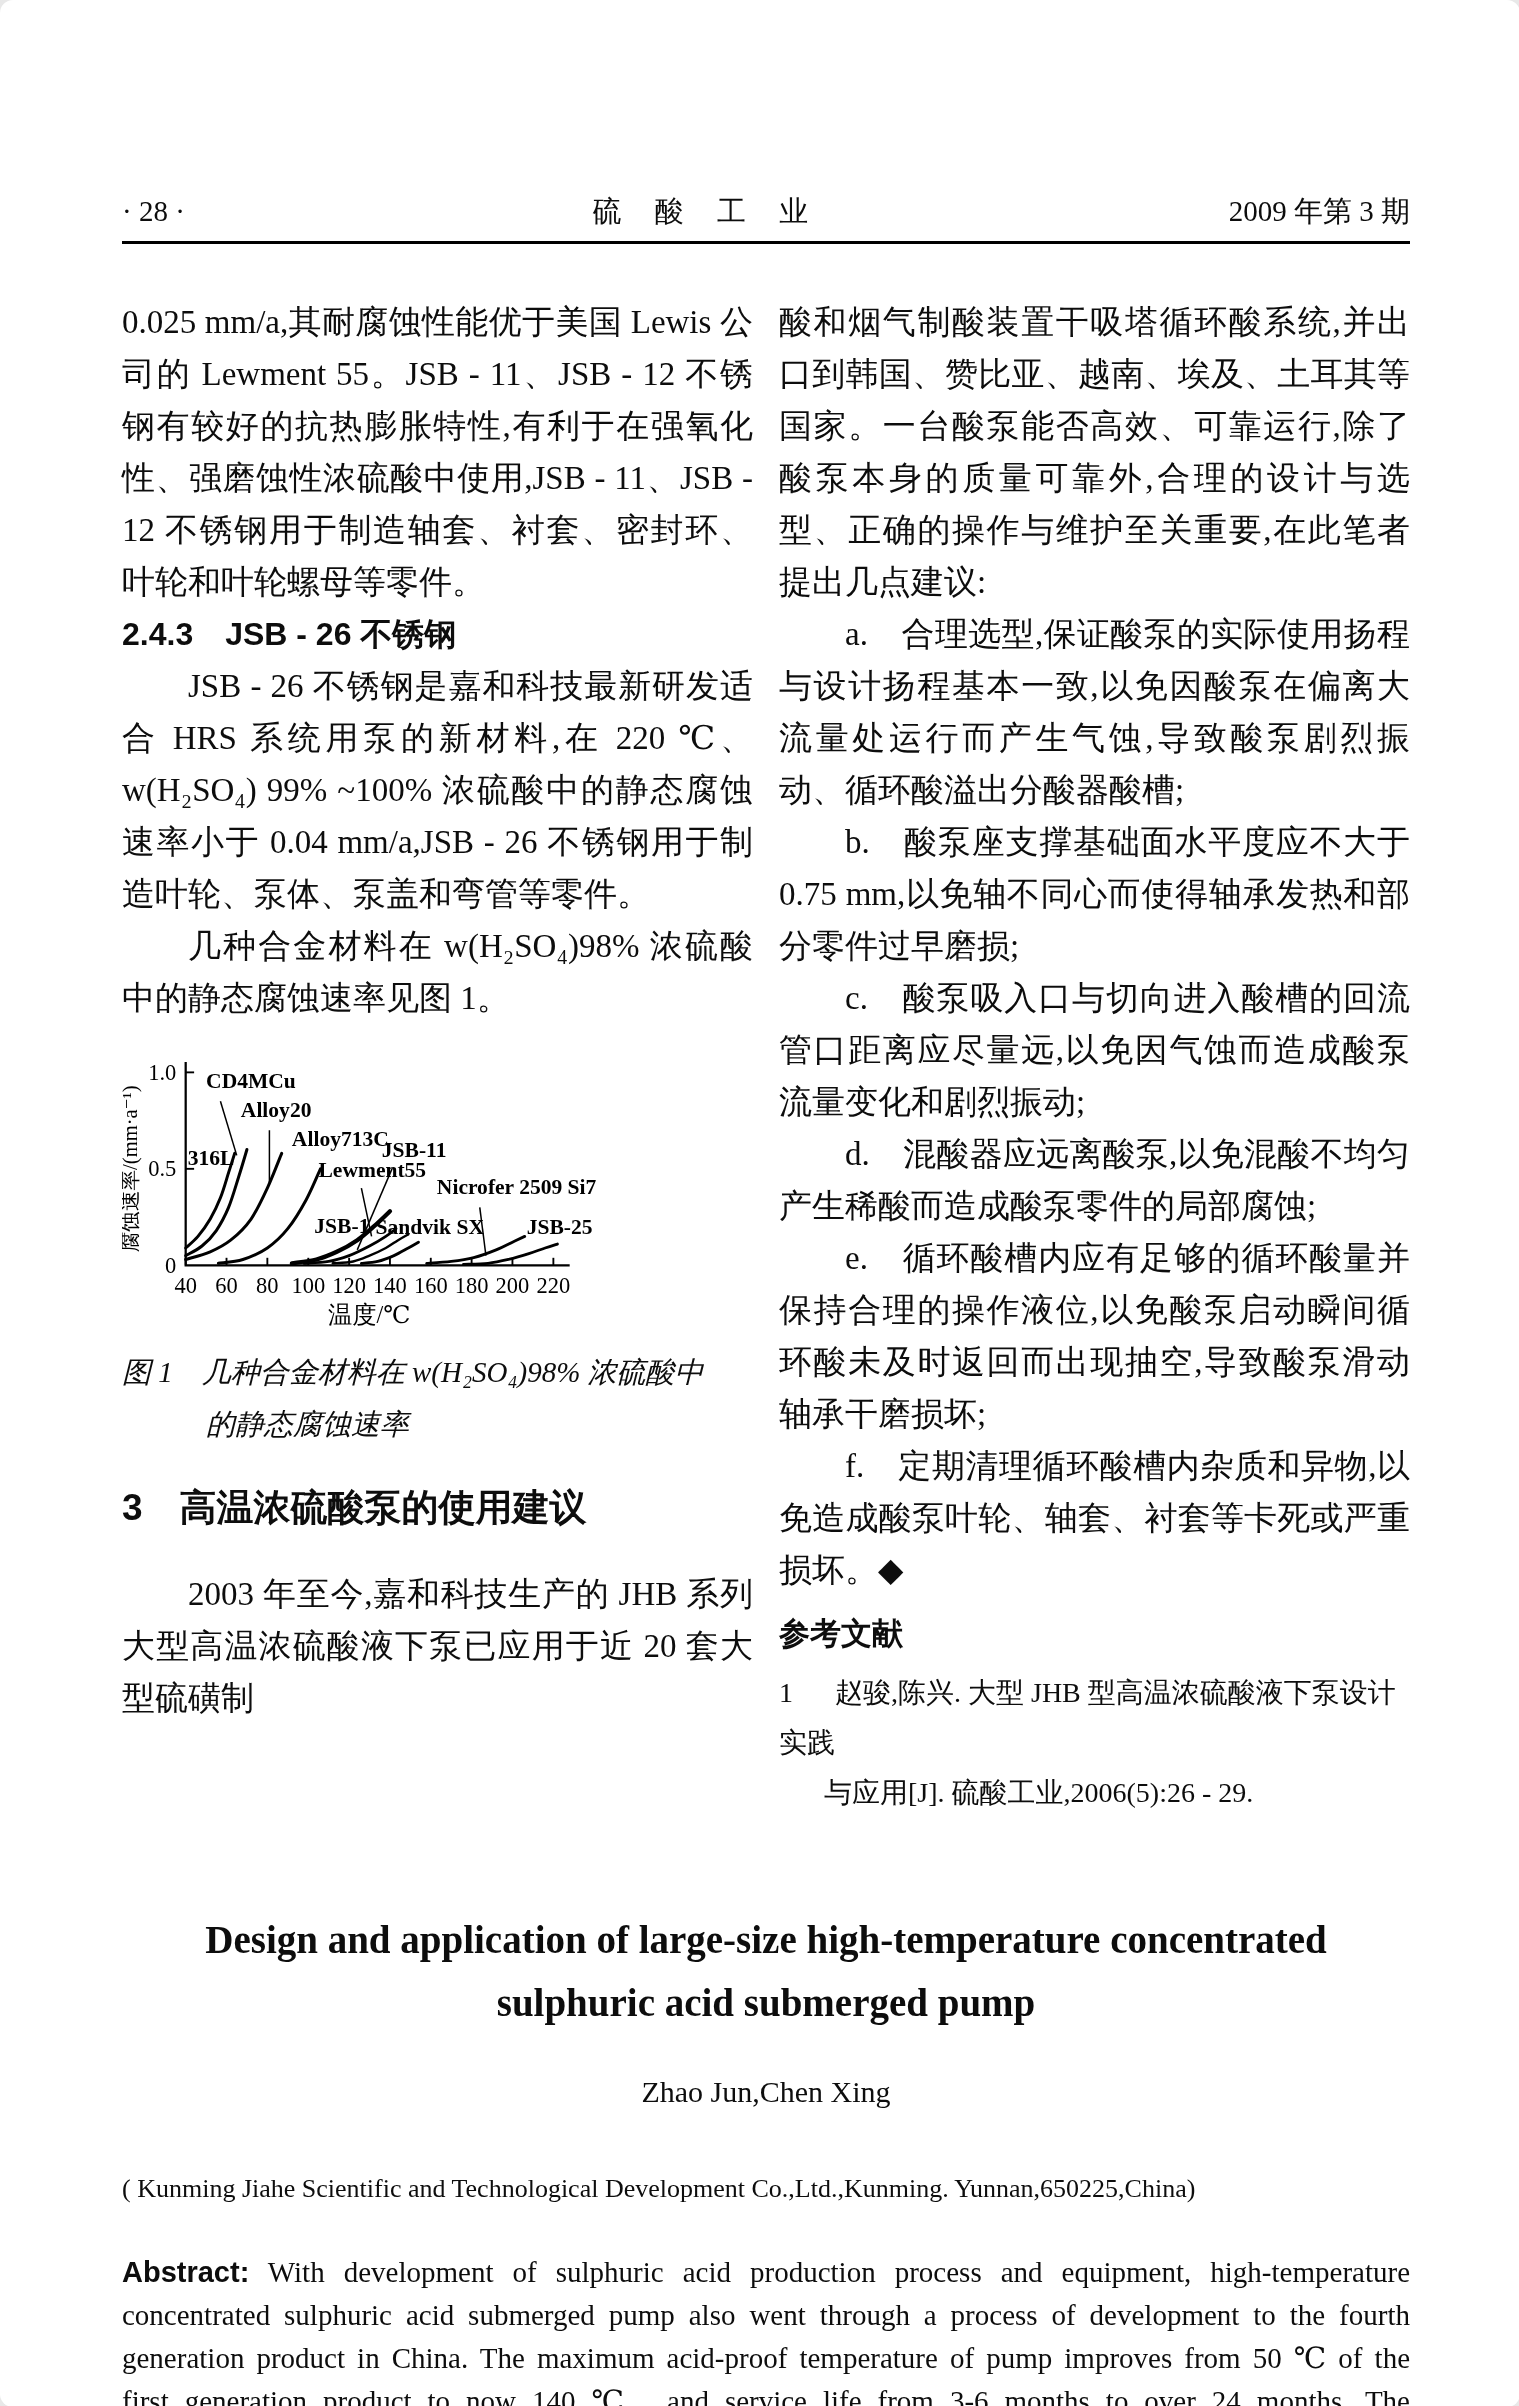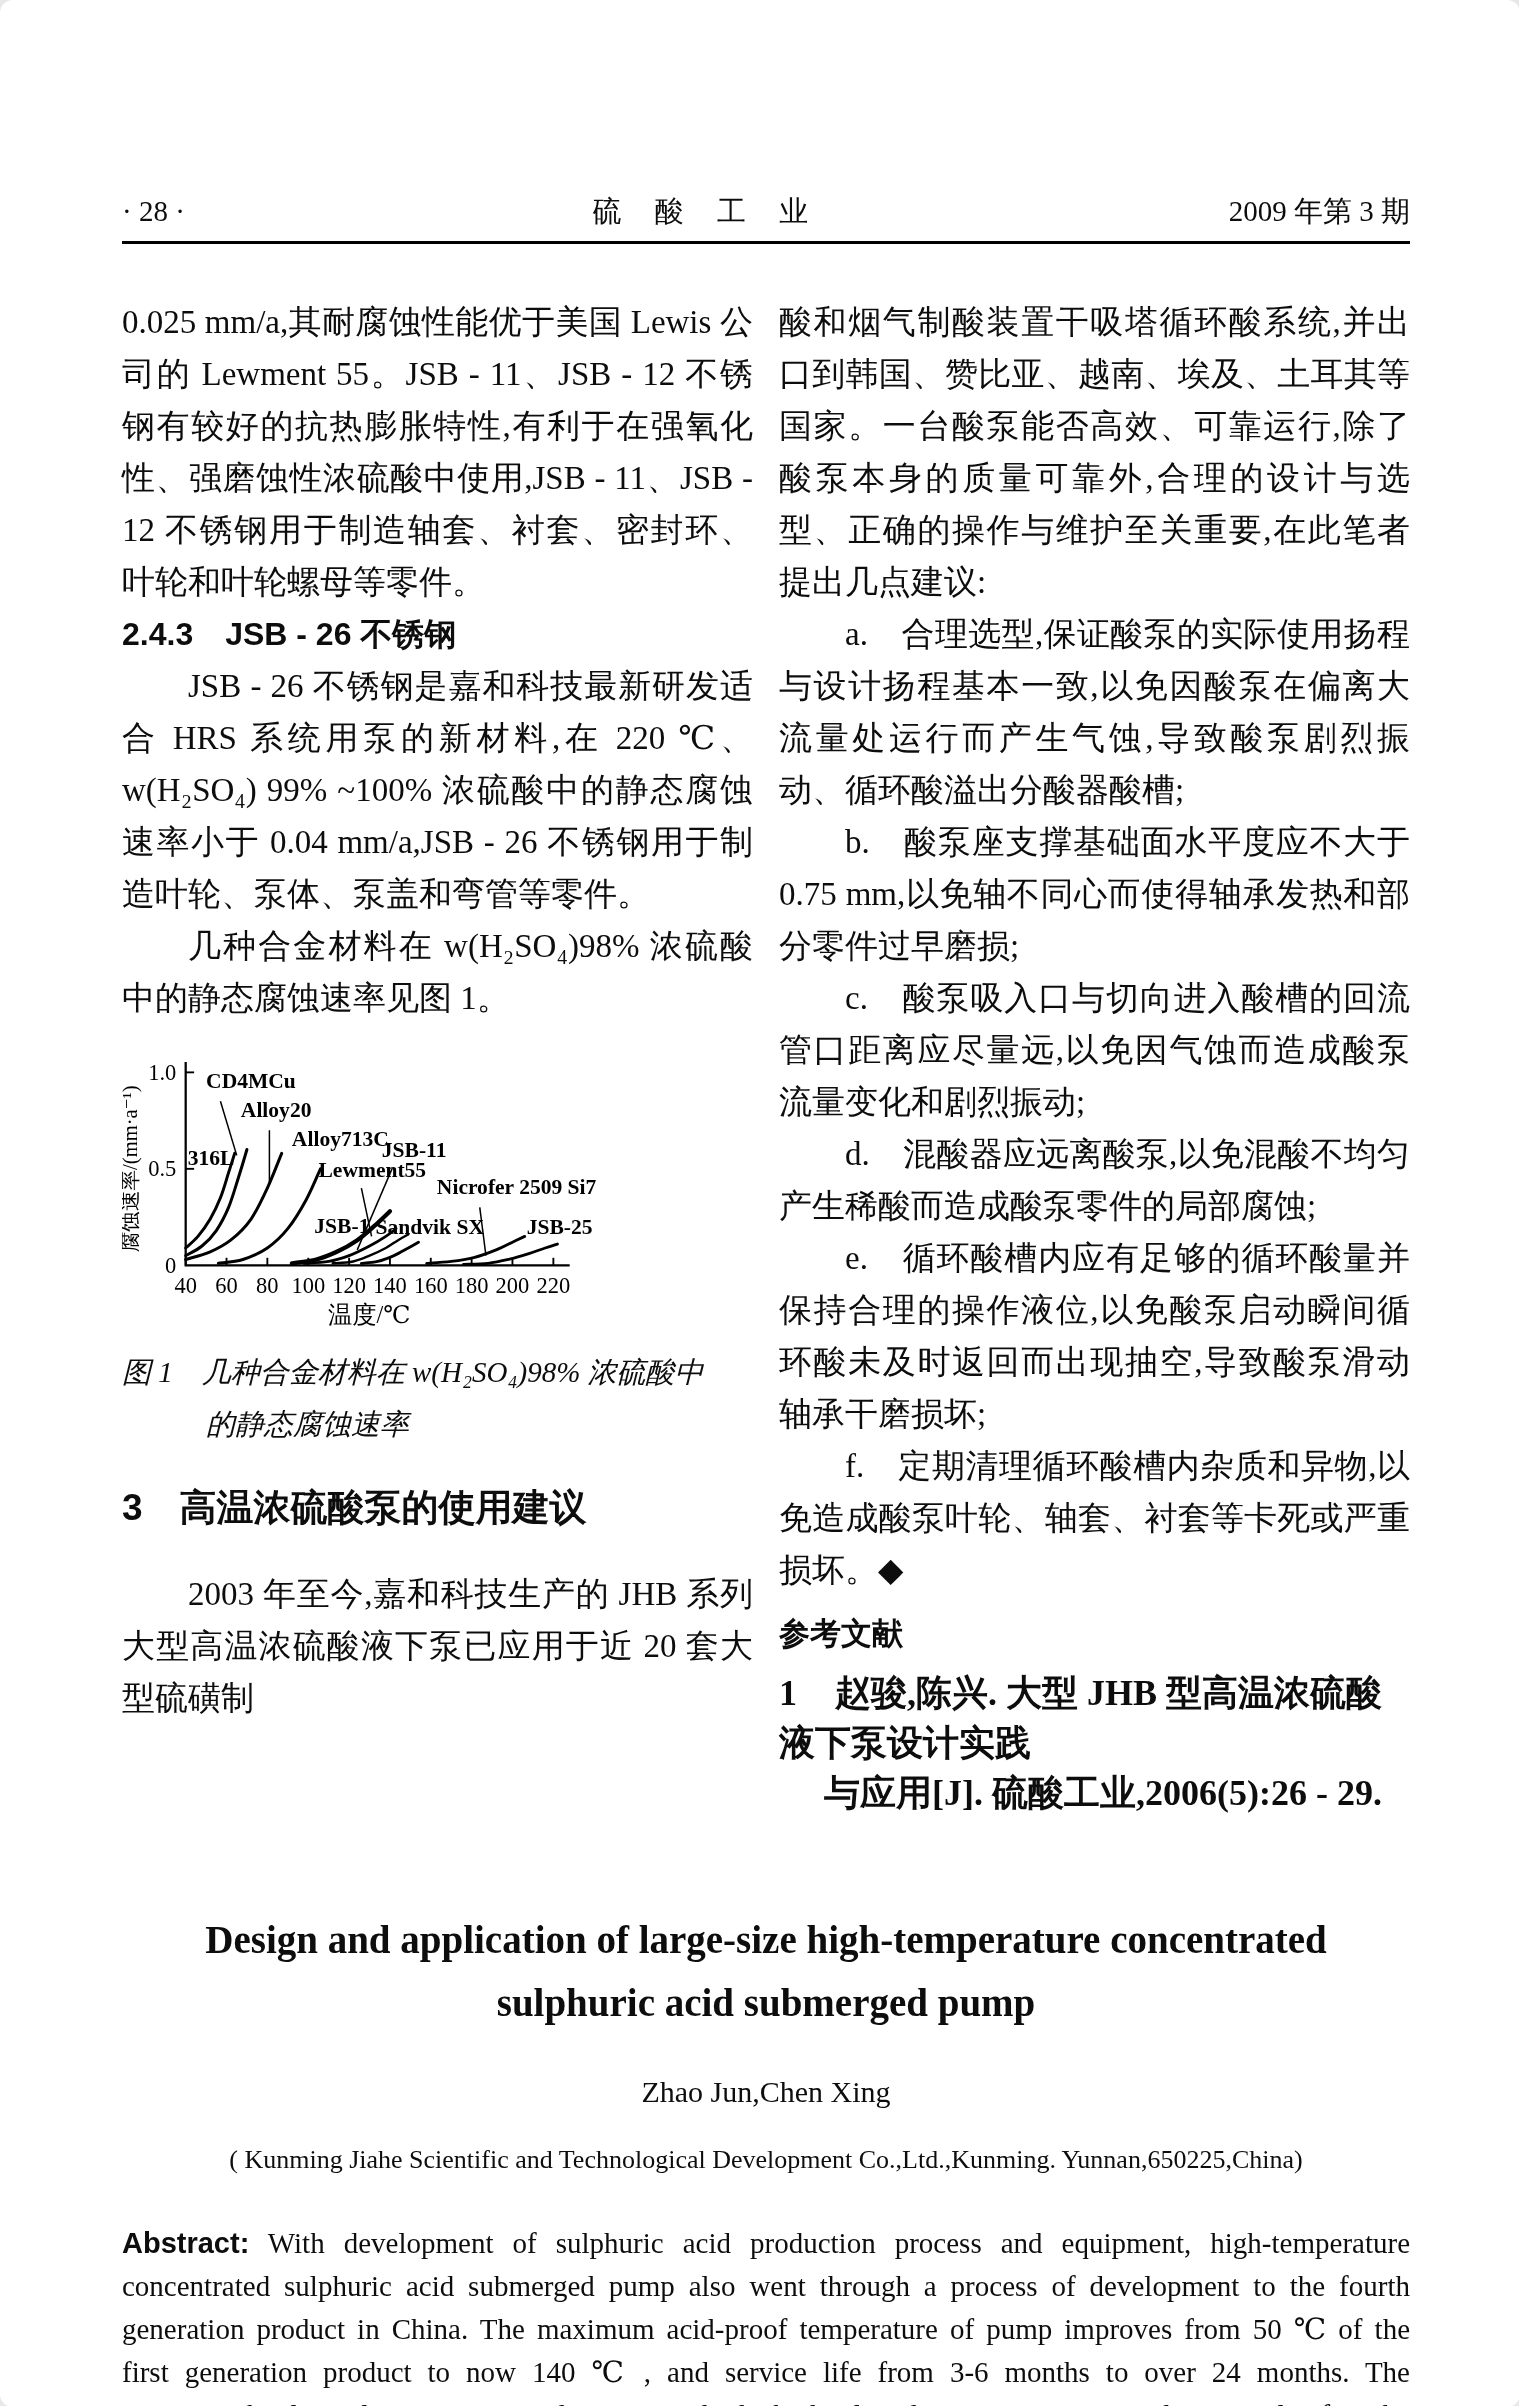--- a/index.html
+++ b/index.html
@@ -20,28 +20,28 @@
   p.ind{text-indent:2em;}
   .h243{font-family:"Liberation Sans","DejaVu Sans",sans-serif;font-weight:bold;
         font-size:32px;line-height:52px;margin:0;}
   .h3big{font-family:"Liberation Sans","DejaVu Sans",sans-serif;font-weight:bold;
         font-size:37px;line-height:47px;margin:34px 0 37px 0;}
   figure{margin:24px 0 0 0;}
   .figcap{font-style:italic;font-size:29px;line-height:52px;margin-top:13px;}
   .figcap .l2{padding-left:84px;}
   .refh{font-family:"Liberation Sans","DejaVu Sans",sans-serif;font-weight:bold;
         font-size:31px;line-height:49px;margin:13px 0 9.4px 0;}
-  .ref{font-size:36px;line-height:50px;font-weight:bold;}
+  .ref{font-size:28px;line-height:50px;}
   .ref .num{display:inline-block;width:56px;}
   .ref .l2{padding-left:45px;}
   
   .eng{margin-top:90px;}
   .etitle{text-align:center;font-weight:bold;font-size:39px;line-height:63px;}
   .eauth{text-align:center;font-size:30px;margin-top:41px;}
-  .eaff{text-align:center;font-size:26px;margin-top:36px;}
+  .eaff{font-size:26px;margin-top:65px;}
   .eabs{font-size:29px;line-height:43px;text-align:justify;margin-top:47px;word-spacing:4.7px;}
   .eabs b,.ekw b{font-family:Liberation Sans, sans-serif;margin-top:28px;}
   svg text{font-family:"Liberation Serif","DejaVu Serif",serif;}
 </style>
 </head>
 <body>
 
 <div class="page">
 
   <div class="hdr">

